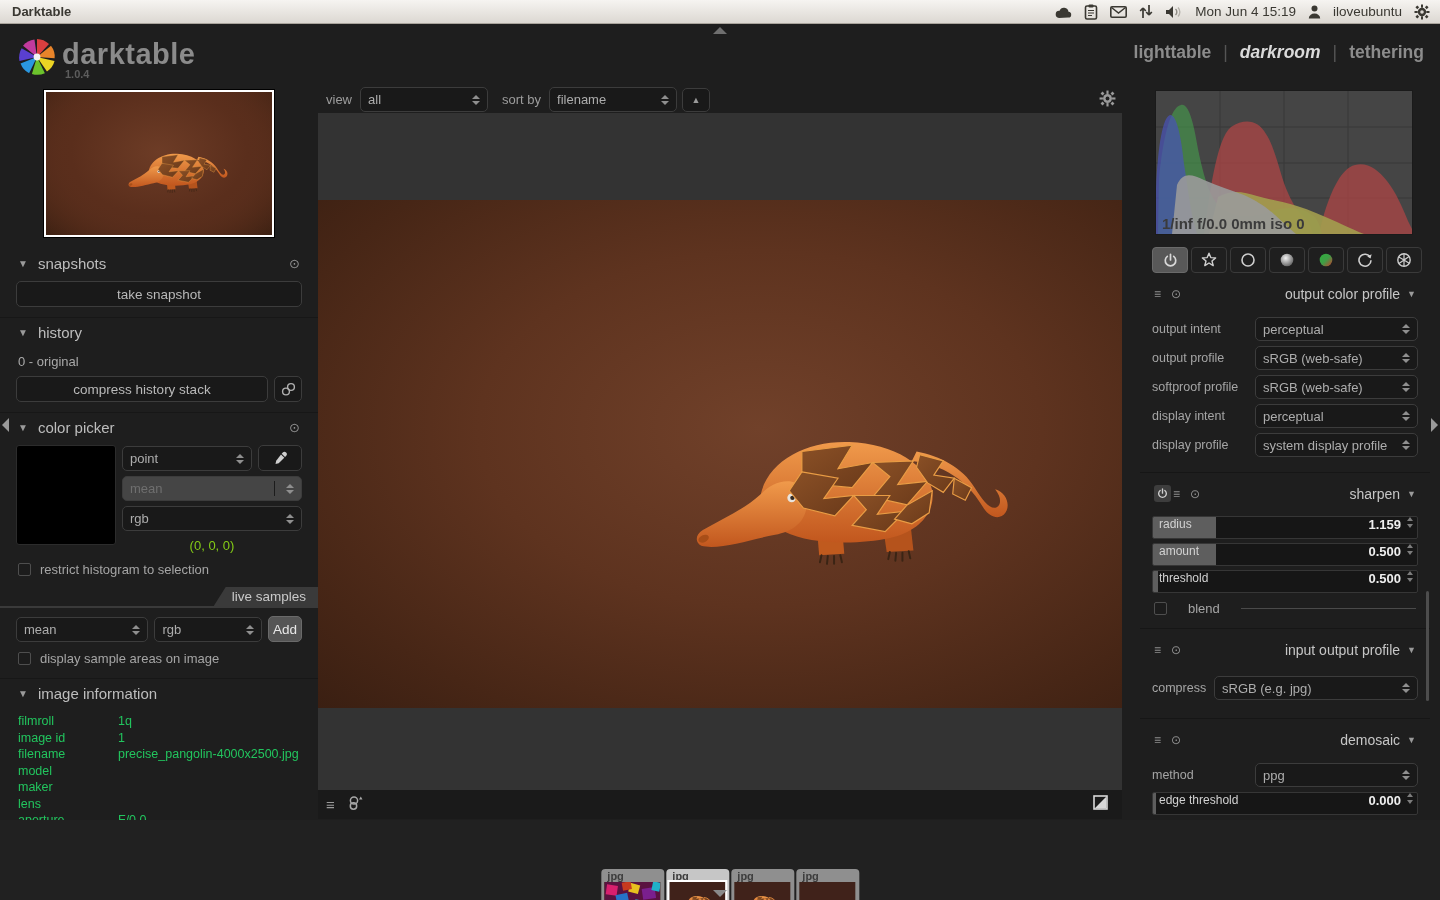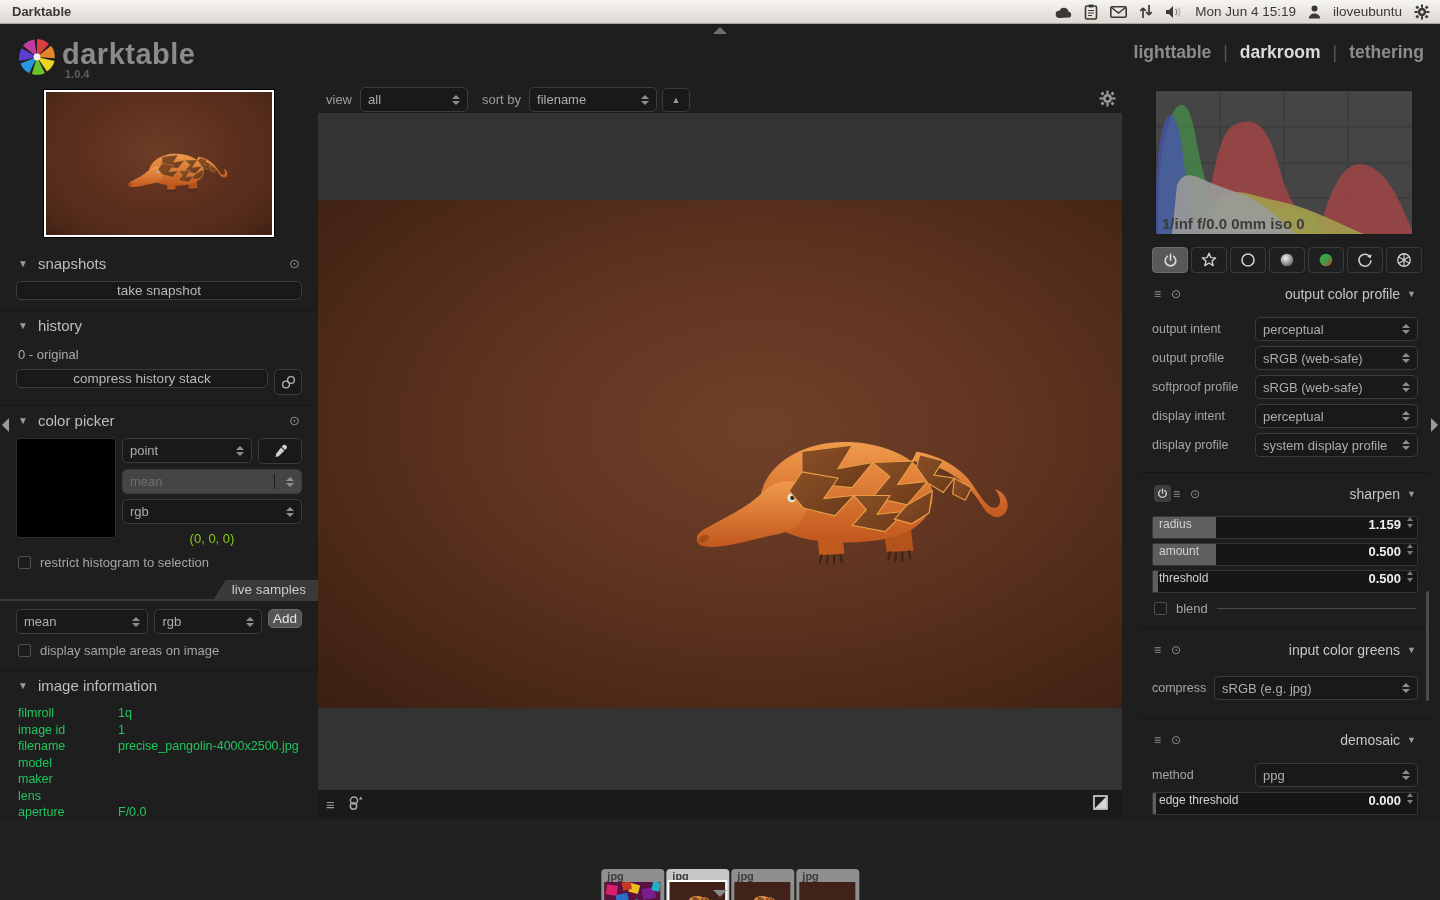--- a/index.html
+++ b/index.html
@@ -16,46 +16,46 @@
   .tray .clock, .tray .user { font-size:13.5px; color:#3a3832; }
 
   
   .apphdr { position:absolute; left:0; top:24px; width:1440px; height:62px; }
   .logo { position:absolute; left:16px; top:12px; }
   .appname { position:absolute; left:62px; top:14px; font-size:29px; font-weight:bold; color:#8b8b8b; letter-spacing:.5px; }
   .appver { position:absolute; left:65px; top:44px; font-size:11px; font-weight:bold; color:#5d5d5d; }
   .viewnav { position:absolute; right:16px; top:18px; display:flex; align-items:center; gap:12px;
     font-size:17.5px; font-weight:bold; color:#8c8c8c; }
   .viewnav .sep { color:#555; font-weight:normal; }
-  .viewnav .active { color:#dadada; }
+  .viewnav .active { color:#dadada;font-style:italic; }
   .viewnav span { cursor:default; }
 
   
   .leftcol  { position:absolute; left:0; top:86px; width:318px; bottom:80px; overflow:hidden; color:#9d9d9d; }
   .centercol{ position:absolute; left:318px; top:86px; width:804px; bottom:80px; }
   .rightcol { position:absolute; left:1140px; top:86px; width:290px; bottom:80px; color:#9d9d9d; }
 
   
   .thumbcard { position:relative; width:230px; height:147px; margin:4px auto 14px auto;
     background:#fff; padding:2px; box-shadow:0 0 0 1px #000; }
   .thumbimg { width:100%; height:100%; position:relative; overflow:hidden;
     background:radial-gradient(ellipse at 50% 42%, #6d3c26 0%, #5a2e1c 55%, #40221312 100%),
                radial-gradient(ellipse at 50% 45%, #6f3e27 0%, #572d1b 60%, #3c2012 100%); }
   .lsect-hdr { display:flex; align-items:center; height:24px; padding:0 12px; margin:2px 6px;
     font-size:15px; color:#bdbdbd; }
   .lsect-hdr .tri { font-size:10px; color:#9a9a9a; margin-right:10px; }
   .lsect-hdr .rst { margin-left:auto; color:#8f8f8f; font-size:13px; }
   .lsect-body { padding:4px 16px 10px 16px; border-bottom:1px solid #171717; }
-  .btn { display:flex; align-items:center; justify-content:center; height:19px;
+  .btn { display:flex; align-items:center; justify-content:center; height:26px;
     background:#191919; border:1px solid #3c3c3c; border-radius:5px; color:#b9b9b9;
     font-size:13.5px; cursor:pointer; }
   .sq-btn { width:28px; height:26px; flex:0 0 auto; display:flex; align-items:center; justify-content:center;
     background:#191919; border:1px solid #3c3c3c; border-radius:5px; }
   .hist-entry { font-size:13px; color:#a9a9a9; margin:4px 2px 7px 2px; }
-  .row { display:flex; gap:6px; align-items:flex-start; }
+  .row { display:flex; gap:6px; align-items:flex-end; }
 
   
   .sel { display:flex; align-items:center; height:25px; background:#191919; border:1px solid #3c3c3c;
     border-radius:5px; padding:0 7px; font-size:13px; color:#adadad; cursor:pointer; }
   .sel .txt { flex:1; overflow:hidden; white-space:nowrap; }
   .caret { display:flex; flex-direction:column; gap:2px; margin-left:6px; }
   .caret i { display:block; width:0; height:0; border-left:4px solid transparent; border-right:4px solid transparent; }
   .caret i.u { border-bottom:4px solid #8f8f8f; }
   .caret i.d { border-top:4px solid #8f8f8f; }
   .sel.disabled { background:#454545; color:#6f6f6f; }
@@ -112,21 +112,21 @@
 
   .slider { position:relative; height:23px; background:#161616; border:1px solid #363636; border-radius:2px;
     margin:4px 0; display:flex; align-items:flex-start; overflow:hidden; cursor:pointer; }
   .slider .fill { position:absolute; left:0; top:0; bottom:0; background:#5e5e5e; }
   .slider .slbl { position:relative; font-size:12px; color:#d2d2d2; margin-left:6px; flex:1; }
   .slider .sval { position:relative; font-size:13px; font-weight:bold; color:#efefef; margin-right:4px; }
   .spin { display:flex; flex-direction:column; gap:3px; margin:0 4px 0 2px; position:relative; }
   .spin i { display:block; width:0; height:0; border-left:3px solid transparent; border-right:3px solid transparent; }
   .spin i.u { border-bottom:4px solid #7d7d7d; }
   .spin i.d { border-top:4px solid #7d7d7d; }
-  .blendrow { display:flex; align-items:center; gap:9px; margin:8px 2px 2px 2px; font-size:13px; color:#a5a5a5; }
+  .blendrow { display:flex; align-items:center; gap:21px; margin:8px 2px 2px 2px; font-size:13px; color:#a5a5a5; }
   .blendrow .line { flex:1; height:1px; background:#4a4a4a; }
 
   .spinbox { flex:1; display:flex; align-items:center; height:24px; background:#161616;
     border:1px solid #363636; border-radius:2px; padding-left:7px; font-size:13px; color:#c9c9c9; }
   .spinbox .sb { margin-left:auto; width:15px; align-self:stretch; background:#3a3a3a;
     display:flex; flex-direction:column; align-items:center; justify-content:center; gap:2px; }
   .vscroll { position:absolute; right:1px; top:505px; width:3px; height:110px; background:#4d4d4d; border-radius:2px; }
 
   
   .filmband { position:absolute; left:0; bottom:0; width:1440px; height:80px; background:#212121; }
@@ -434,21 +434,21 @@
         </div>
 
     </div>
   </div>
 </div>
 <div class="arrow leftp"></div>
 
 <div class="centercol">
   <div class="filterrow">
     <span class="lbl">view</span>
-    <div class="sel" style="width:108px">
+    <div class="sel" style="width:128px">
       <span class="txt">all</span>
       <span class="caret">
           <i class="u"></i>
           <i class="d"></i>
         </span>
     </div>
     <span class="lbl" style="margin-left:14px">sort by</span>
     <div class="sel" style="width:128px">
       <span class="txt">filename</span>
       <span class="caret">
@@ -676,21 +676,21 @@
       <span class="line"></span>
     </div>
   </div>
 
   <div class="rsect-hdr">
     <span class="hicons">
       <span>≡</span>
       <span>⊙</span>
     </span>
     <span class="htitle">
-      <span>input color greens</span>
+      <span>input output profile</span>
       <span class="tri">▼</span>
     </span>
   </div>
   <div class="rsect-body">
     <div class="prow" style="margin:8px 0">
       <span class="plbl" style="width:62px">compress</span>
       <div class="sel">
           <span class="txt">sRGB (e.g. jpg)</span>
           <span class="caret">
             <i class="u"></i>

